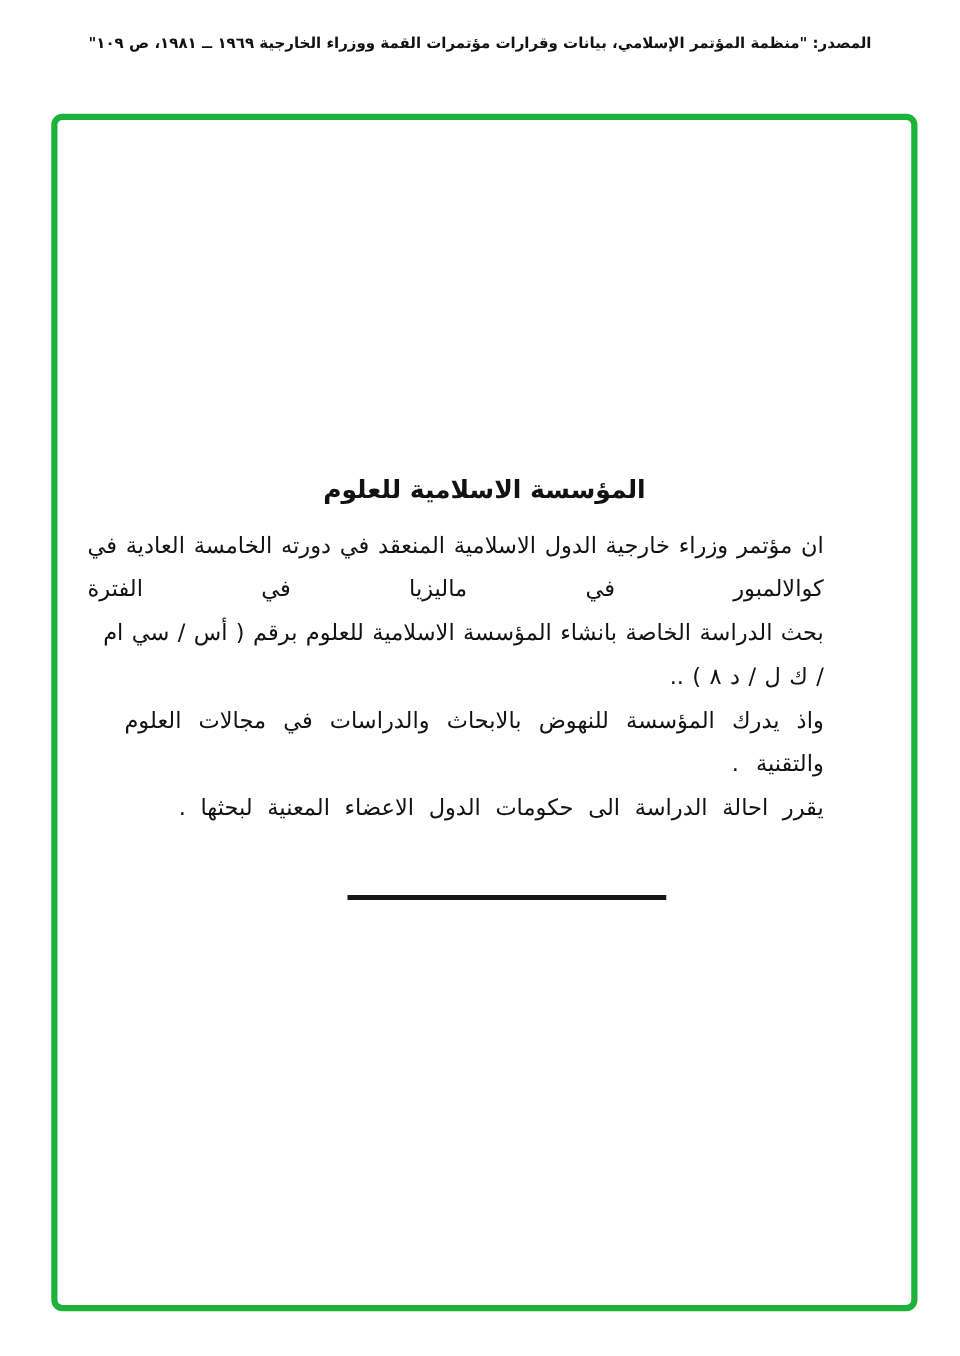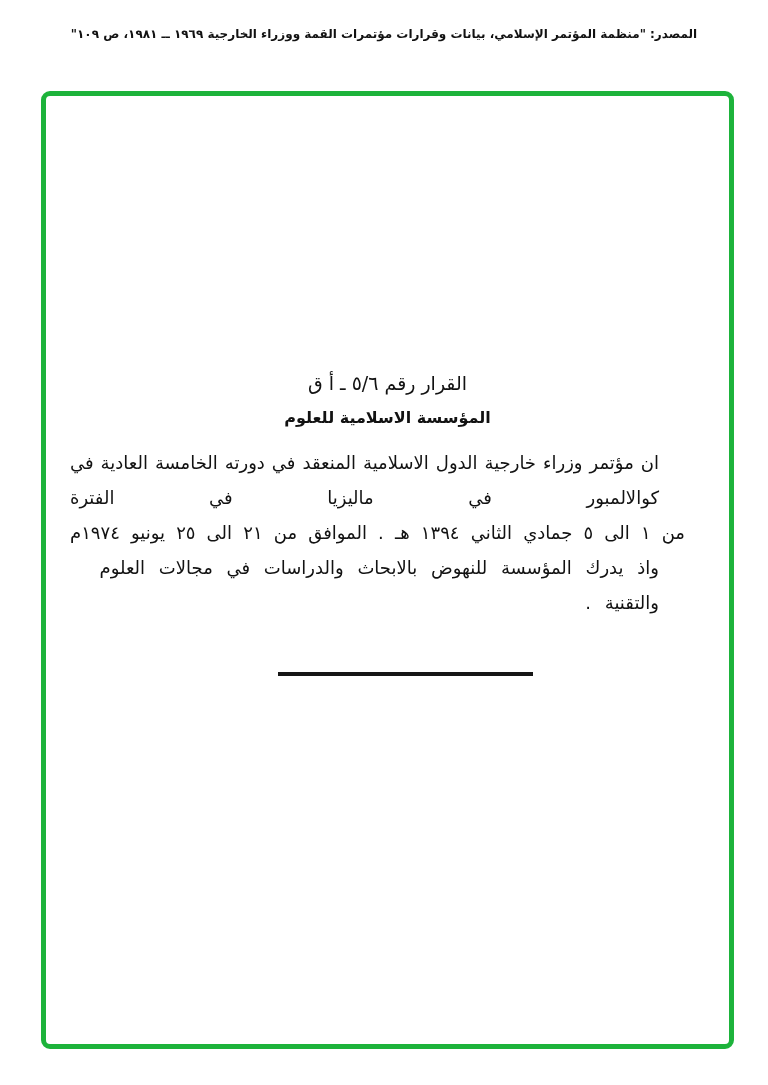--- a/index.html
+++ b/index.html
@@ -55,21 +55,21 @@
   }
 
   .doc-title-1 {
     text-align: center;
     font-size: 19px;
     font-weight: normal;
     line-height: 26px;
   }
   .doc-title-2 {
     text-align: center;
-    font-size: 16px;
+    font-size: 20px;
     font-weight: bold;
     line-height: 27px;
     margin-top: 8px;
   }
 
   .doc-body {
     margin: 14px 44px 0 24px;
     font-size: 18px;
     line-height: 35px;
     text-align: right;
@@ -95,26 +95,26 @@
 </head>
 <body>
 
 <div class="top-header">
   <div class="line2">المصدر: "منظمة المؤتمر الإسلامي، بيانات وقرارات مؤتمرات القمة ووزراء الخارجية ١٩٦٩ ــ ١٩٨١، ص ١٠٩"</div>
 </div>
 
 <div class="page-border" style="border-color: rgb(29, 179, 59);">
   <div class="page-inner">
 
-    <div class="doc-title-1">القرار رقم ٥/٦ ـ أ ق</div>
 
     <div class="doc-title-2">المؤسسة الاسلامية للعلوم</div>
 
     <div class="doc-body">
       <div class="doc-line indent justify-line">ان مؤتمر وزراء خارجية الدول الاسلامية المنعقد في دورته الخامسة العادية في كوالالمبور في ماليزيا في الفترة</div>
-      <div class="doc-line justify-line">من ١ الى ٥ جمادي الثاني ١٣٩٤ هـ . الموافق من ٢١ الى ٢٥ يونيو ١٩٧٤م</div>
+      <div class="doc-line indent ws1">بحث الدراسة الخاصة بانشاء المؤسسة الاسلامية للعلوم برقم ( أس / سي ام / ك ل / د ٨ ) ..</div>
       <div class="doc-line indent ws8">واذ يدرك المؤسسة للنهوض بالابحاث والدراسات في مجالات العلوم والتقنية .</div>
+      <div class="doc-line indent ws6">يقرر احالة الدراسة الى حكومات الدول الاعضاء المعنية لبحثها .</div>
     </div>
 
     <div class="rule-divider"></div>
 
   </div>
 </div>
 
 </body></html>

